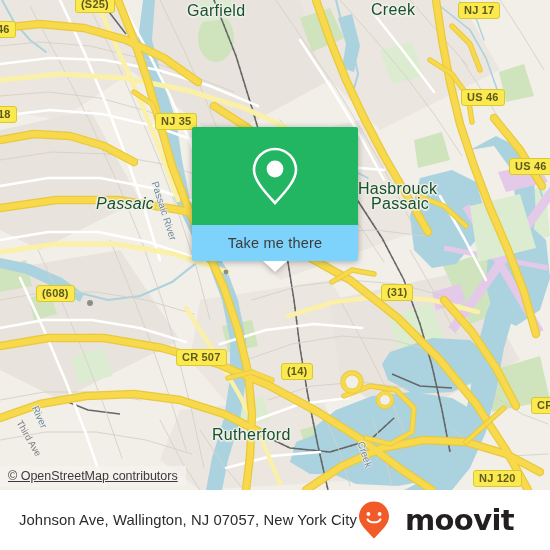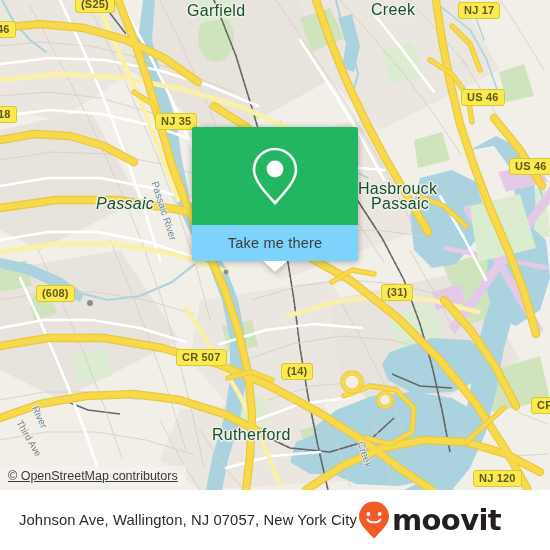--- a/index.html
+++ b/index.html
@@ -153,21 +153,21 @@
     font-family: "Liberation Sans", sans-serif;
     font-size: 14.8px;
     color: #2b2b2b;
     letter-spacing: 0.1px;
     white-space: nowrap;
     flex: 1;
   }
   #brand {
     display: flex;
     align-items: center;
-    gap: 1px;
+    gap: 14px;
   }
   #brand-wordmark {
     font-family: "DejaVu Sans", sans-serif;
     font-size: 29px;
     font-weight: bold;
     color: #231f20;
     letter-spacing: -0.6px;
     line-height: 30px;
   }
 </style>

